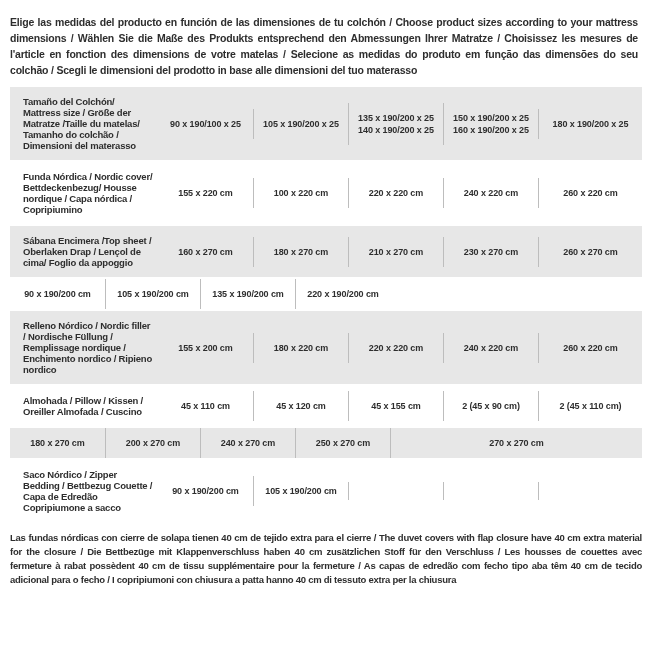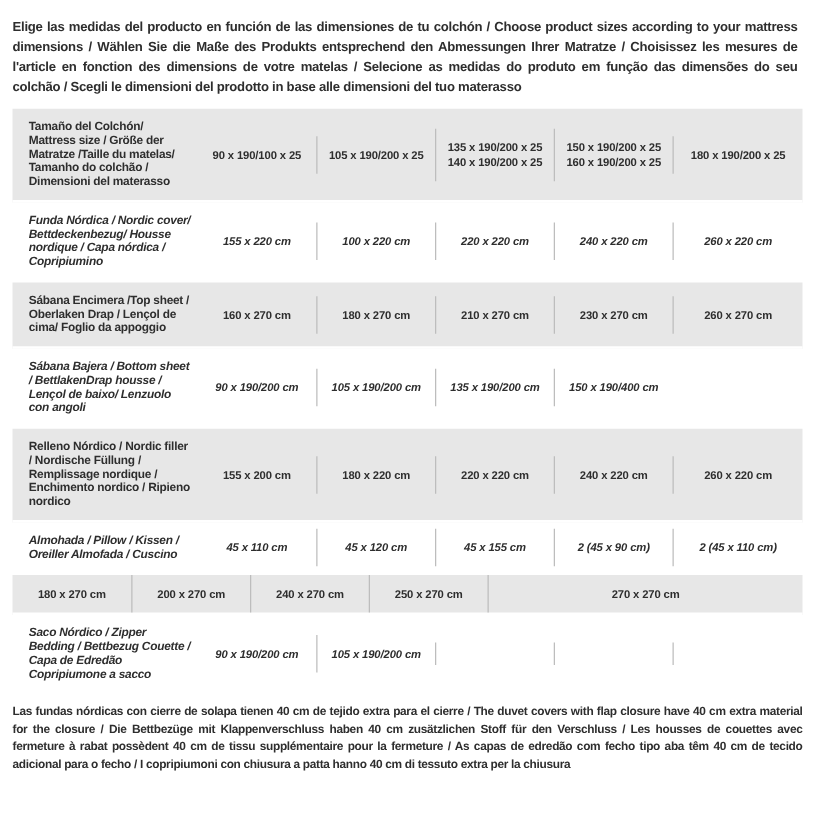--- a/index.html
+++ b/index.html
@@ -29,21 +29,21 @@
   }
   .size-table {
     width: 632px;
   }
   .row {
     display: flex;
     align-items: center;
     border-bottom: 2px solid #ffffff;
   }
   .row.shaded { background: var(--row-shaded, #e7e7e7); }
-  .row.plain  { background: var(--row-plain, #ffffff); font-style: italic; }
+  .row.plain  { background: var(--row-plain, #ffffff); }
   .cell {
     box-sizing: border-box;
     display: flex;
     align-items: center;
     padding-top: 9px;
     padding-bottom: 9px;
   }
   .cell.label {
     flex: 0 0 148px;
     padding-left: 13px;
@@ -106,25 +106,24 @@
   <div class="row shaded">
     <div class="cell label">Sábana Encimera /Top sheet / Oberlaken Drap / Lençol de cima/ Foglio da appoggio</div>
     <div class="cell value">160 x 270 cm</div>
     <div class="cell value bordered">180 x 270 cm</div>
     <div class="cell value bordered">210 x 270 cm</div>
     <div class="cell value bordered">230 x 270 cm</div>
     <div class="cell value bordered last">260 x 270 cm</div>
   </div>
 
   <div class="row plain">
-    <div class="cell label">Sábana Bajera / Bottom sheet / BettlakenDrap housse / Lençol de baixo/ Lenzuolo con angoli</div>
     <div class="cell value">90 x 190/200 cm</div>
     <div class="cell value bordered">105 x 190/200 cm</div>
     <div class="cell value bordered">135 x 190/200 cm</div>
-    <div class="cell value bordered">150 x 190/400 cm</div>
+    <div class="cell value bordered">220 x 190/200 cm</div>
   </div>
 
   <div class="row shaded">
     <div class="cell label">Relleno Nórdico / Nordic filler / Nordische Füllung / Remplissage nordique / Enchimento nordico / Ripieno nordico</div>
     <div class="cell value">155 x 200 cm</div>
     <div class="cell value bordered">180 x 220 cm</div>
     <div class="cell value bordered">220 x 220 cm</div>
     <div class="cell value bordered">240 x 220 cm</div>
     <div class="cell value bordered last">260 x 220 cm</div>
   </div>

